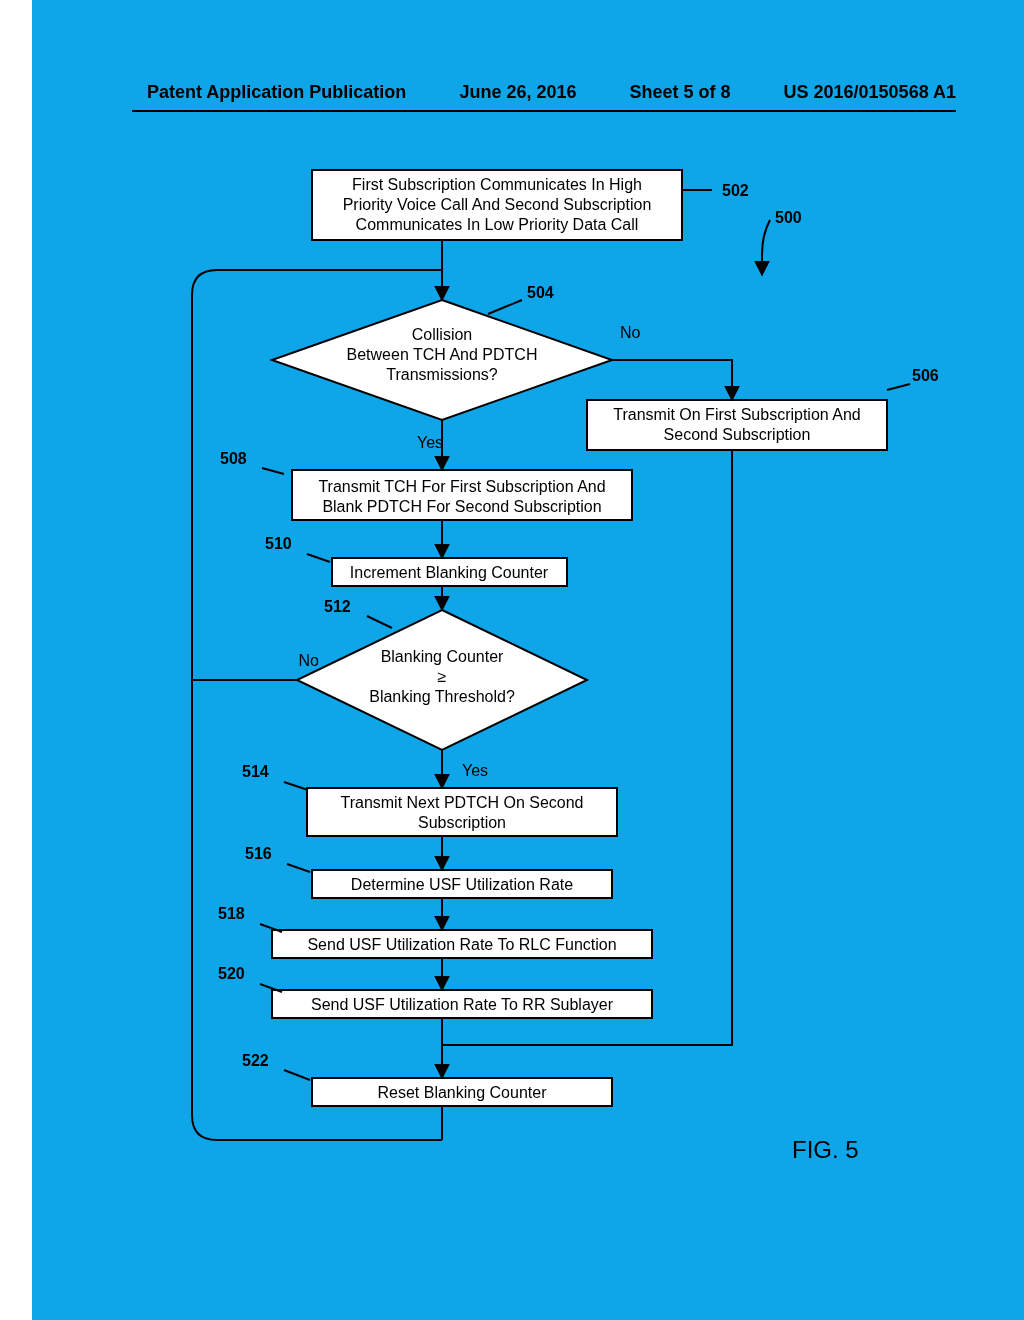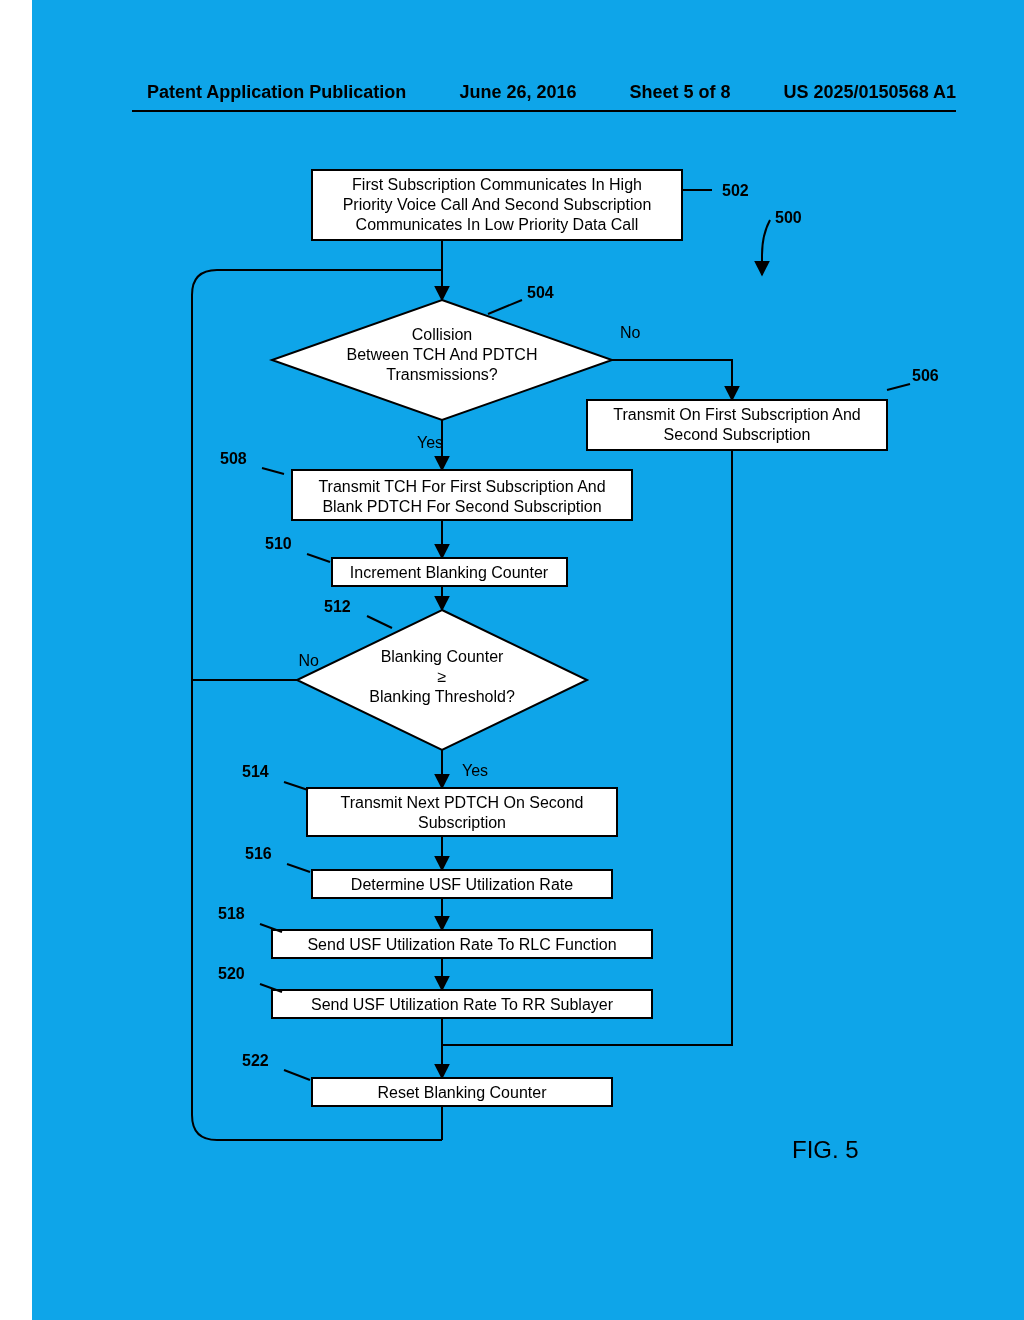--- a/index.html
+++ b/index.html
@@ -80,21 +80,21 @@
   }
 </style>
 </head>
 <body>
 
 <div class="page">
   <div class="header">
     <span>Patent Application Publication</span>
     <span>June 26, 2016</span>
     <span>Sheet 5 of 8</span>
-    <span class="pubnum">US 2025/0150568 A1</span>
+    <span class="pubnum">US 2016/0150568 A1</span>
   </div>
   <div class="hr"></div>
 
   <svg class="svgwrap" viewBox="0 0 1024 1160">
     <defs>
       <marker id="arrow" viewBox="0 0 10 10" refX="9" refY="5" markerWidth="8" markerHeight="8" orient="auto-start-reverse">
         <path d="M 0 0 L 10 5 L 0 10 z" fill="#000"></path>
       </marker>
     </defs>
 

